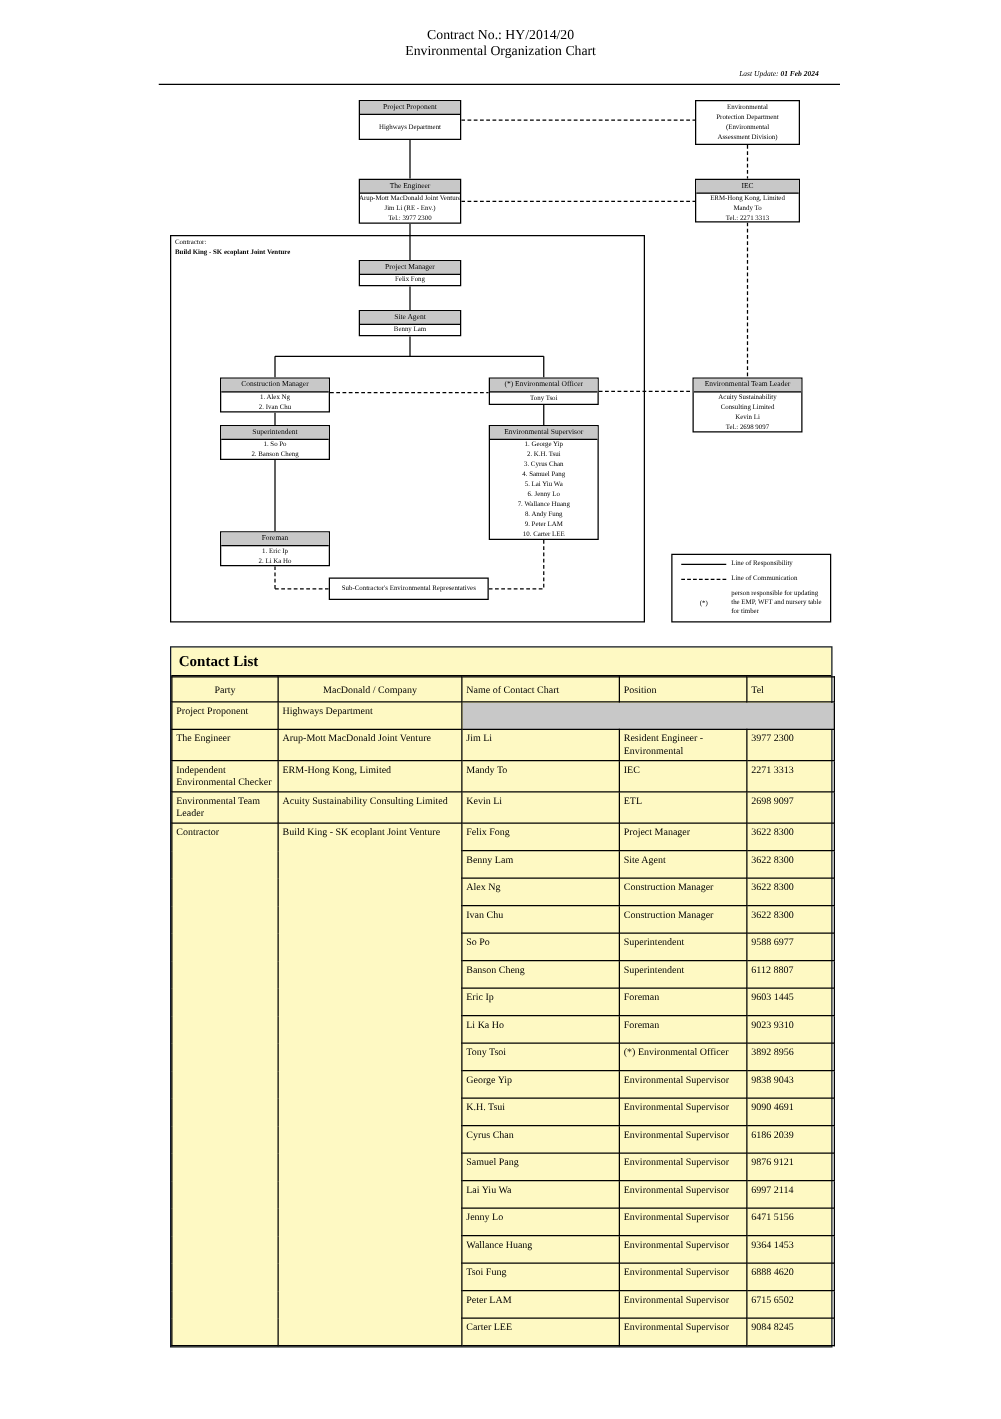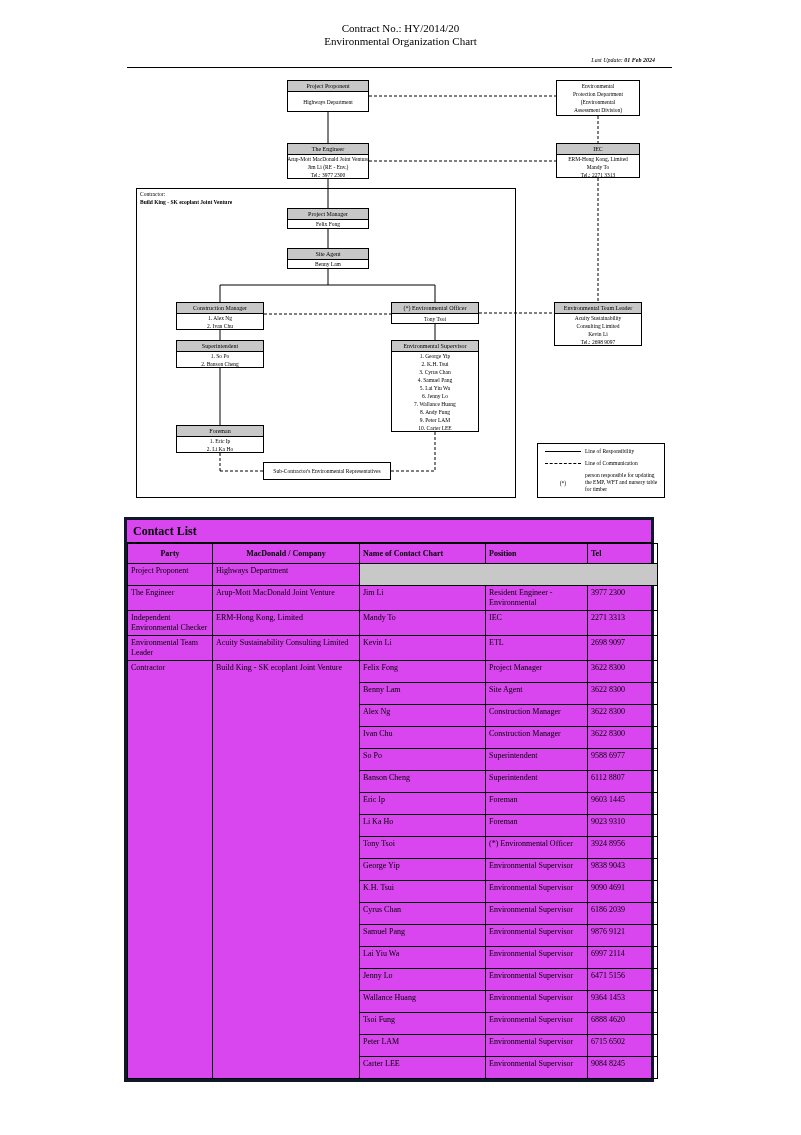--- a/index.html
+++ b/index.html
@@ -36,25 +36,25 @@
 
   
   .legend { border:1px solid #000; background:#fff; font-size:5.5px; padding:4px 3px; display:flex; flex-direction:column; gap:5px; }
   .legend-row { display:flex; align-items:center; }
   .legend-key { width:44px; flex:none; display:flex; align-items:center; justify-content:center; }
   .sample-solid { width:36px; border-top:1px solid #000; height:0; }
   .sample-dashed { width:36px; border-top:1px dashed #000; height:0; }
   .legend-text { flex:1; text-align:left; line-height:7px; }
 
   
-  .contact-section { left:124px; top:517px; width:530px; border:3px solid #0f172a; background:#d946ef; }
+  .contact-section { left:136px; top:517px; width:530px; border:1px solid #0f172a; background:#fef9c3; }
   .contact-title { font-weight:bold; font-size:12px; padding:4px 6px 3px 6px; border-bottom:1px solid #000; }
   table.contacts { border-collapse:collapse; width:100%; table-layout:fixed; font-size:8px; }
   .contacts th, .contacts td { border:1px solid #000; vertical-align:top; padding:2px 3px; text-align:left; font-weight:normal; overflow:hidden; }
-  .contacts th { height:20px; vertical-align:middle;font-weight:bold; }
+  .contacts th { height:20px; vertical-align:middle; }
   .contacts th.c { text-align:center; }
   .contacts td { height:22px; line-height:10px; }
   .contacts td.shaded { background:#c8c8c8; }
 </style>
 </head>
 <body>
 
 <div class="abs doc-title">
   <div>Contract No.: HY/2014/20</div>
   <div>Environmental Organization Chart</div>
@@ -310,21 +310,21 @@
         <td>9603 1445</td>
       </tr>
       <tr>
         <td>Li Ka Ho</td>
         <td>Foreman</td>
         <td>9023 9310</td>
       </tr>
       <tr>
         <td>Tony Tsoi</td>
         <td>(*) Environmental Officer</td>
-        <td>3924 8956</td>
+        <td>3892 8956</td>
       </tr>
       <tr>
         <td>George Yip</td>
         <td>Environmental Supervisor</td>
         <td>9838 9043</td>
       </tr>
       <tr>
         <td>K.H. Tsui</td>
         <td>Environmental Supervisor</td>
         <td>9090 4691</td>

